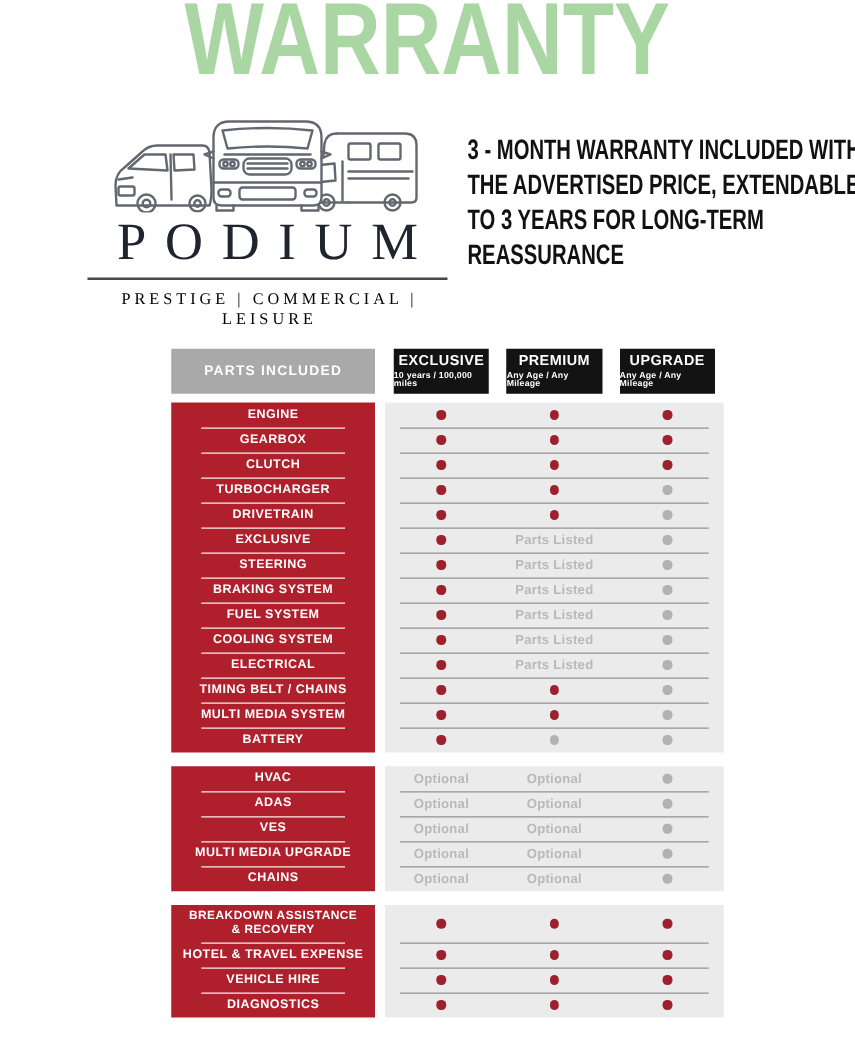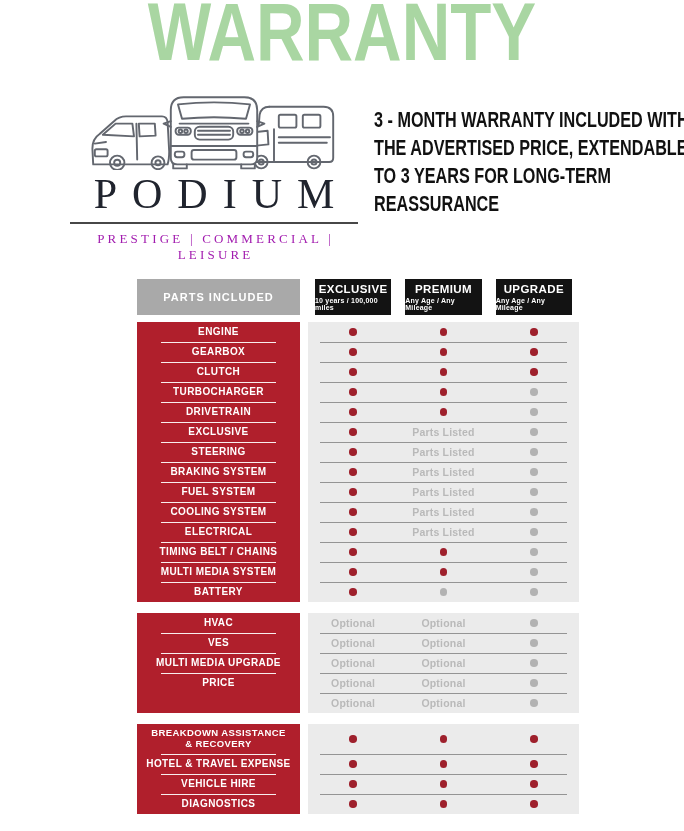--- a/index.html
+++ b/index.html
@@ -12,21 +12,21 @@
   .title { display:inline-block; font-size:82px; line-height:92px; font-weight:bold;
            letter-spacing:0px; transform:scaleX(0.82); color:var(--title-green,#a9d6a2); }
 
   
   .logo { position:absolute; left:58px; top:86px; width:312px; text-align:center; color:#20242e; }
   .vehicles { display:block; margin:0 auto; }
   .brand { display:inline-block; font-family:"Liberation Serif", serif; font-size:42px; line-height:44px;
            font-weight:normal; letter-spacing:15px; margin-right:-15px; color:#20242e; margin-top:2px; }
   .rule { width:288px; height:1.5px; background:#474747; margin:6px auto 7px; }
   .tagline { display:inline-block; font-family:"Liberation Serif", serif; font-size:13px;
-             letter-spacing:3.2px; margin-right:-3.2px; color:#a21caf; }
+             letter-spacing:3.2px; margin-right:-3.2px; color:#000000; }
 
   
   .intro { position:absolute; left:374px; top:106px; transform:scaleX(0.72); transform-origin:left top;
            font-weight:bold; color:#111; }
   .intro div { white-space:nowrap; font-size:22.5px; line-height:28px; letter-spacing:0px; }
 
   
   .wtable { position:absolute; left:113px; top:279px; width:466px;padding-left:24px; }
   .whead { display:flex; gap:8px; height:36px; }
   .parts-box { width:172px; background:var(--header-gray,#a9a9a9); color:#fff; display:flex;
@@ -327,23 +327,24 @@
               </div>
               <div class="cell">
                 <span class="dot gray"></span>
               </div>
             </div>
           </div>
         </div>
         <div class="group">
           <div class="label-col">
             <div class="label-cell">HVAC</div>
+            <div class="label-cell">ADAS</div>
             <div class="label-cell">VES</div>
             <div class="label-cell">MULTI MEDIA UPGRADE</div>
-            <div class="label-cell">PRICE</div>
+            <div class="label-cell">CHAINS</div>
           </div>
           <div class="panel">
             <div class="panel-row">
               <div class="cell">
                 <span class="cell-text">Optional</span>
               </div>
               <div class="cell">
                 <span class="cell-text">Optional</span>
               </div>
               <div class="cell">

